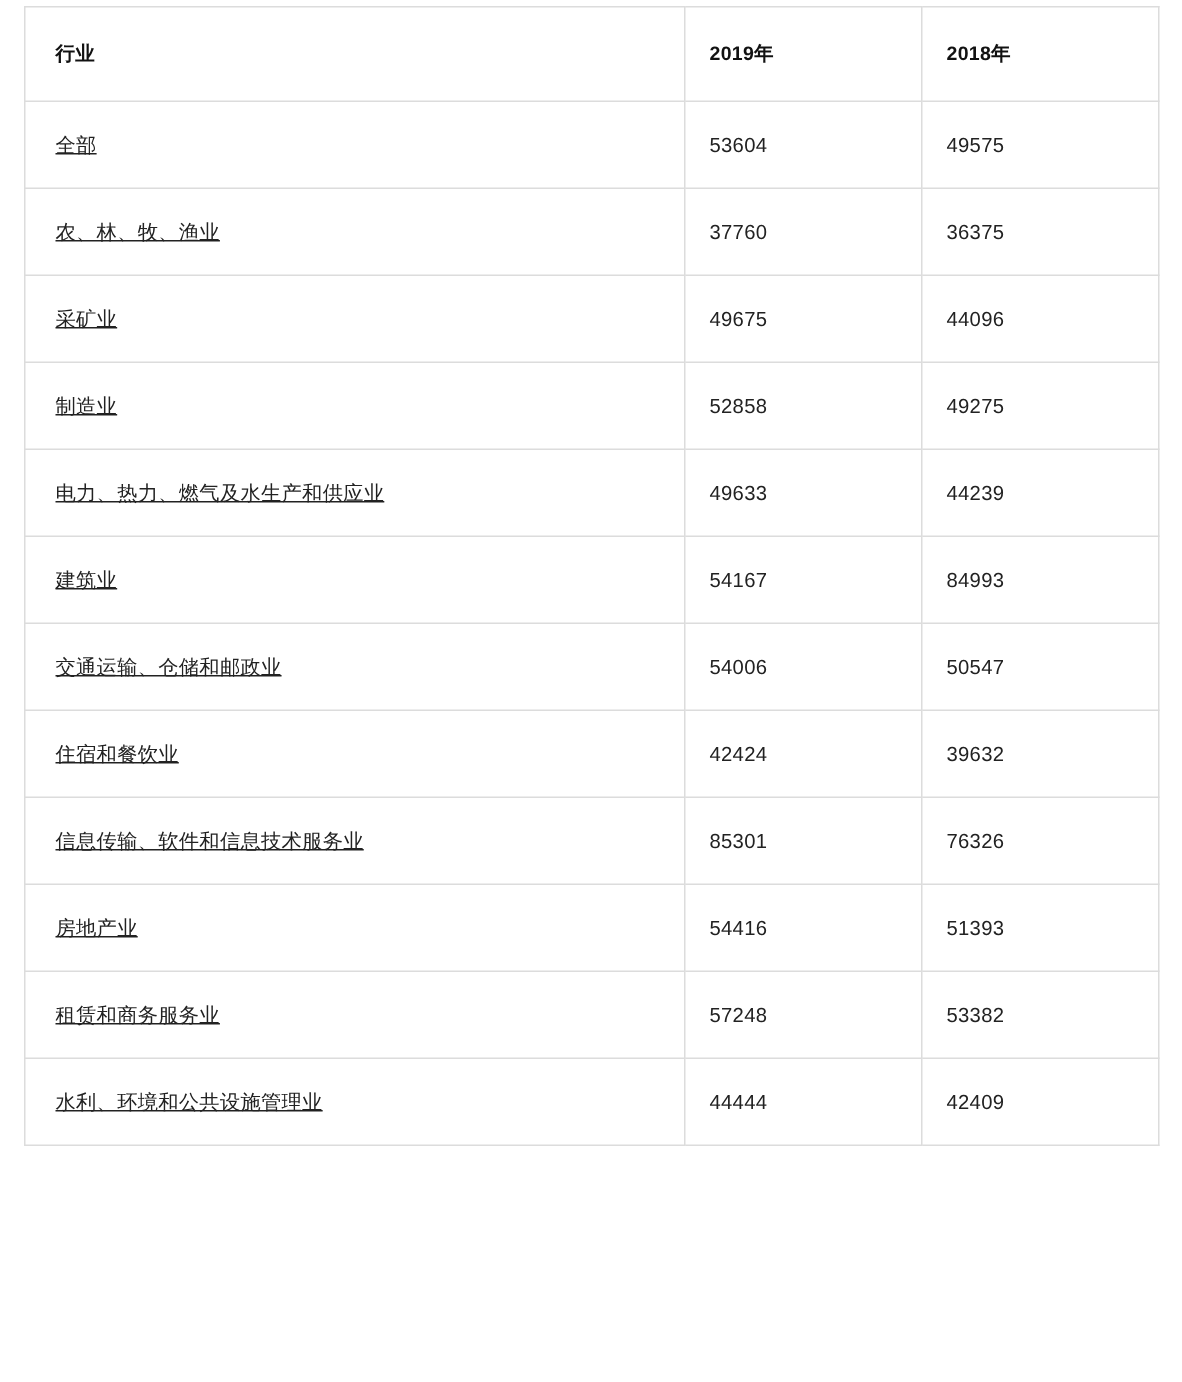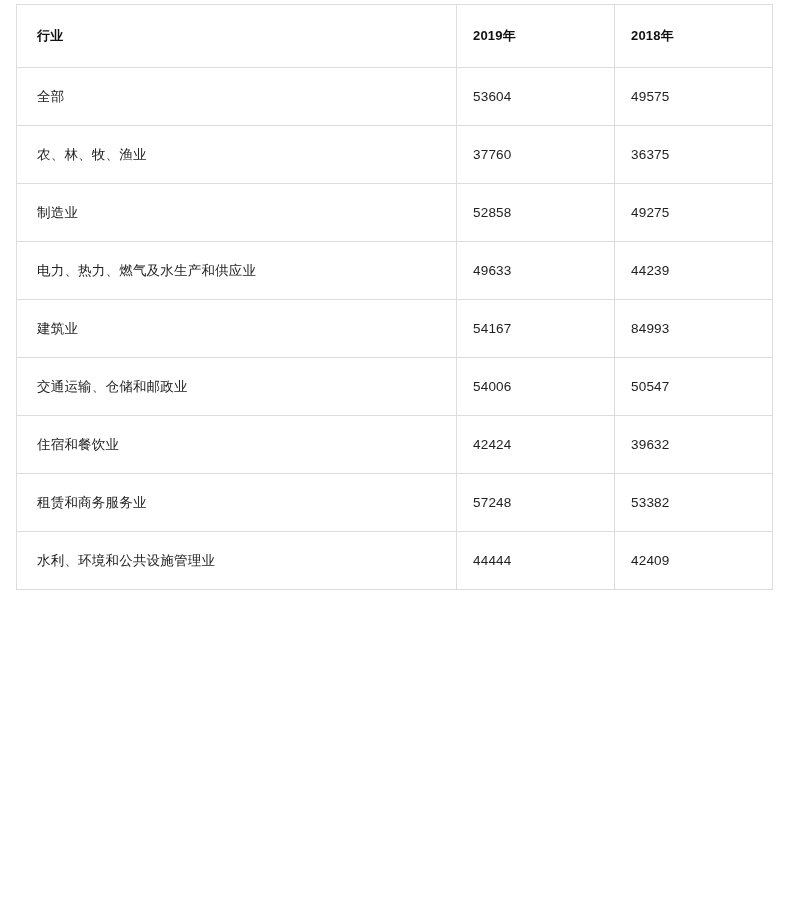--- a/index.html
+++ b/index.html
@@ -44,20 +44,21 @@
     font-weight: bold;
     font-size: 13px;
     color: #111111;
     height: 62px;
   }
   table.data-table thead th.head-industry {
     padding-left: 20px;
   }
   table.data-table td.cell-industry {
     padding-left: 20px;
+    text-decoration: underline;
   }
   table.data-table td.cell-num,
   table.data-table thead th.head-num {
     padding-left: 16px;
   }
 </style>
 </head>
 <body>
 
 <div class="table-wrap">
@@ -79,20 +80,25 @@
         <td class="cell-industry">全部</td>
         <td class="cell-num">53604</td>
         <td class="cell-num">49575</td>
       </tr>
       <tr>
         <td class="cell-industry">农、林、牧、渔业</td>
         <td class="cell-num">37760</td>
         <td class="cell-num">36375</td>
       </tr>
       <tr>
+        <td class="cell-industry">采矿业</td>
+        <td class="cell-num">49675</td>
+        <td class="cell-num">44096</td>
+      </tr>
+      <tr>
         <td class="cell-industry">制造业</td>
         <td class="cell-num">52858</td>
         <td class="cell-num">49275</td>
       </tr>
       <tr>
         <td class="cell-industry">电力、热力、燃气及水生产和供应业</td>
         <td class="cell-num">49633</td>
         <td class="cell-num">44239</td>
       </tr>
       <tr>
@@ -104,20 +110,30 @@
         <td class="cell-industry">交通运输、仓储和邮政业</td>
         <td class="cell-num">54006</td>
         <td class="cell-num">50547</td>
       </tr>
       <tr>
         <td class="cell-industry">住宿和餐饮业</td>
         <td class="cell-num">42424</td>
         <td class="cell-num">39632</td>
       </tr>
       <tr>
+        <td class="cell-industry">信息传输、软件和信息技术服务业</td>
+        <td class="cell-num">85301</td>
+        <td class="cell-num">76326</td>
+      </tr>
+      <tr>
+        <td class="cell-industry">房地产业</td>
+        <td class="cell-num">54416</td>
+        <td class="cell-num">51393</td>
+      </tr>
+      <tr>
         <td class="cell-industry">租赁和商务服务业</td>
         <td class="cell-num">57248</td>
         <td class="cell-num">53382</td>
       </tr>
       <tr>
         <td class="cell-industry">水利、环境和公共设施管理业</td>
         <td class="cell-num">44444</td>
         <td class="cell-num">42409</td>
       </tr>
 

